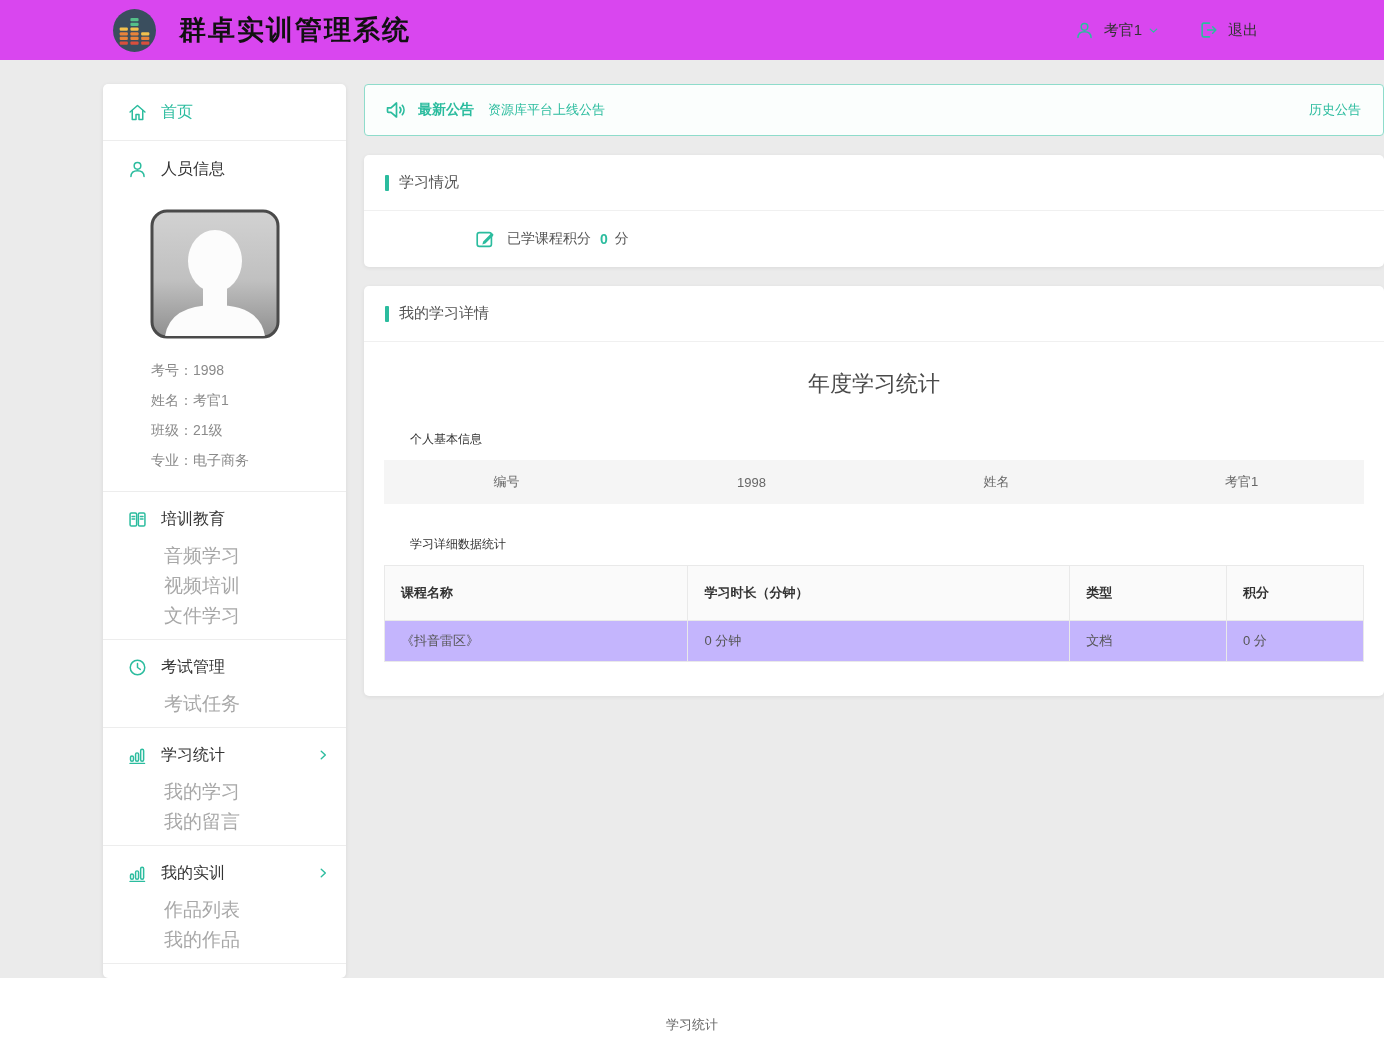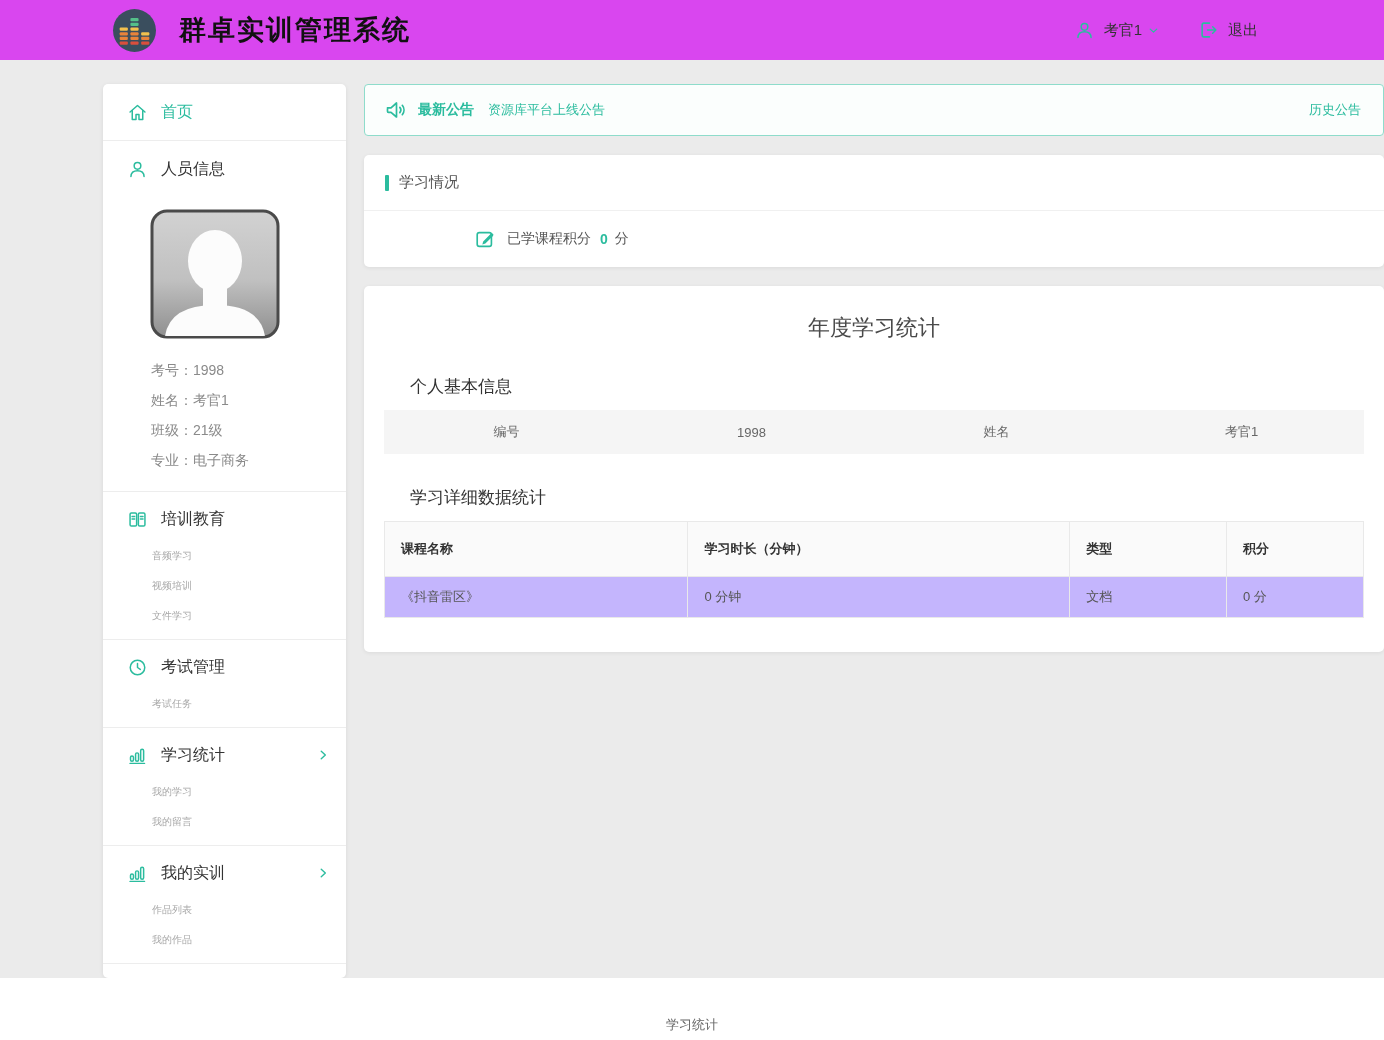--- a/index.html
+++ b/index.html
@@ -25,42 +25,42 @@
   .side-item .ic { width:21px; height:21px; margin-right:13px; flex:0 0 auto; display:flex; }
   .side-item.active-green { color:#2bbc9e; }
   .divider { border-top:1px solid #ededed; }
   .profile-block { padding-bottom:16px; }
   .avatar-wrap { margin:12px 0 16px 47px; width:130px; height:130px; }
   .profile-info { padding-left:48px; font-size:14px; color:#8a8a8a; line-height:30px; }
   .side-section { padding:5px 0 8px 0; }
   .side-main-row { display:flex; align-items:center; height:44px; padding:0 16px 0 24px; font-size:16px; color:#333; cursor:pointer; }
   .side-main-row .ic { width:21px; height:21px; margin-right:13px; display:flex; }
   .side-main-row .chev { margin-left:auto; display:flex; }
-  .side-sub { padding-left:49px; font-size:10px; color:#a8a8a8; line-height:30px; cursor:pointer; }
+  .side-sub { padding-left:49px; font-size:19px; color:#a8a8a8; line-height:30px; cursor:pointer;margin-left:12px; }
 
   
   .main-col { width:1054px; margin-left:18px; }
   .announce { height:52px; border:1px solid #8edccb; background:#fbfefd; border-radius:4px; display:flex; align-items:center; padding:0 22px 0 19px; }
   .announce .sp-ic { display:flex; margin-right:10px; }
   .announce .latest { color:#2bbc9e; font-weight:bold; font-size:14px; }
   .announce .atext { color:#2bbc9e; font-size:13px; margin-left:14px; cursor:pointer; }
   .announce .history { margin-left:auto; color:#2bbc9e; font-size:13px; cursor:pointer; }
 
   .card { background:#fff; border-radius:5px; box-shadow:0 1px 4px rgba(0,0,0,.07); margin-top:19px; }
   .card-header { display:flex; align-items:center; height:56px; padding:0 21px; border-bottom:1px solid #f0f0f0; }
   .tbar { width:4px; height:16px; background:#2bbc9e; border-radius:1px; margin-right:10px; }
   .card-title { font-size:15px; color:#555; }
 
   .score-row { height:56px; display:flex; align-items:center; padding-left:110px; font-size:14px; color:#555; }
   .score-row .ed-ic { display:flex; margin-right:11px; }
   .score-val { color:#2bbc9e; font-weight:bold; margin:0 7px 0 9px; }
 
   .detail-body { padding:0 20px 34px 20px; }
   .stats-title { text-align:center; font-size:22px; color:#4a4a4a; padding:27px 0 22px 0; }
-  .sub-label { font-size:17px; color:#333; padding-left:26px; margin:10px 0 12px 0; }
+  .sub-label { font-size:12px; color:#333; padding-left:26px; margin:10px 0 12px 0; }
   .info-row { display:grid; grid-template-columns:1fr 1fr 1fr 1fr; background:#f5f5f5; height:44px; align-items:center; text-align:center; font-size:13px; color:#666; }
   .gap22 { height:22px; }
   table.detail { width:100%; border-collapse:collapse; }
   table.detail th { background:#fafafa; border:1px solid #e9e9e9; font-size:13px; color:#333; text-align:left; font-weight:bold; padding:18px 16px; }
   table.detail td { background:#c4b5fd; border:1px solid #e9e9e9; font-size:13px; color:#555; text-align:left; padding:11px 16px; }
   .w1{width:31%;} .w2{width:39%;} .w3{width:16%;} .w4{width:14%;}
 
   
   .footer { background:#fff; flex:1 1 auto; text-align:center; padding-top:38px; }
   .footer .l1 { font-size:13px; color:#666; }
@@ -287,20 +287,24 @@
               <path d="M10 14.6 l8.3 -8.3 a1.7 1.7 0 0 1 2.4 2.4 l-8.3 8.3 -3.3 0.9 z" fill="#2bbc9e"></path>
             </svg>
           </span>
           <span>已学课程积分</span>
           <span class="score-val">0</span>
           <span>分</span>
         </div>
       </div>
 
       <div class="card">
+        <div class="card-header">
+          <span class="tbar"></span>
+          <span class="card-title">我的学习详情</span>
+        </div>
         <div class="detail-body">
           <div class="stats-title">年度学习统计</div>
 
           <div class="sub-label">个人基本信息</div>
           <div class="info-row">
             <span>编号</span>
             <span>1998</span>
             <span>姓名</span>
             <span>考官1</span>
           </div>

